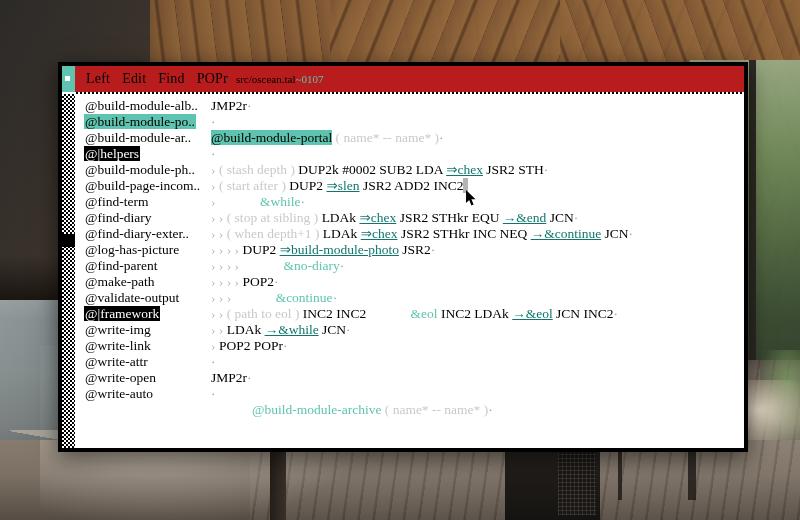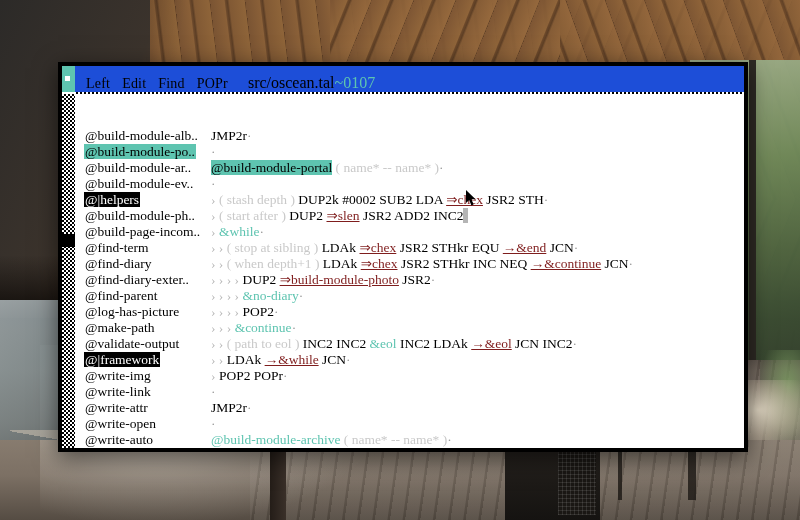--- a/index.html
+++ b/index.html
@@ -153,24 +153,24 @@
     position: relative;
     width: 100%;
     height: 100%;
     background: #ffffff;
     overflow: hidden;
   }
 
   
   .titlebar {
     display: flex;
-    align-items: flex-end;
+    align-items: center;
     height: 26px;
     padding-left: 0px;
-    background: #1d4ed8;
+    background: #b91c1c;
     position: relative;
   }
   .title-dot {
     width: 13px;
     height: 26px;
     background: #5ec4b0;
     position: relative;
     flex: 0 0 auto;
   }
   .title-dot::after {
@@ -186,23 +186,23 @@
     gap: 12px;
     margin-left: 11px;
     font-family: "Liberation Serif", serif;
     font-size: 14px;
     color: #000;
     letter-spacing: .2px;
   }
   .menu-item { cursor: default; }
   .doc-path {
     font-family: "Liberation Serif", serif;
-    font-size: 16px;
+    font-size: 11px;
     color: #000;
-    margin-left: 20px;
+    margin-left: 8px;
   }
   .doc-ver { color: #5ec4b0; }
 
   
   .sep {
     position: absolute;
     left: 14px;
     right: 0;
     top: 26px;
     height: 2px;
@@ -231,21 +231,20 @@
 
   
   .body {
     position: absolute;
     left: 13px;
     right: 0;
     top: 28px;
     bottom: 0;
     display: flex;
     background: #fff;
-    align-items: flex-end;
   }
   .names {
     width: 134px;
     flex: 0 0 auto;
     padding-top: 4px;
   }
   .code {
     flex: 1 1 auto;
     padding-top: 4px;
     overflow: hidden;
@@ -272,22 +271,22 @@
   .nrow.cursor > span {
     background: #000;
     color: #ffffff;
   }
 
   .crow { padding-left: 2px; }
 
   
   .t-plain   { color: #000000; }
   .t-comment { color: #c9c9c9; }
-  .t-label   { color: #5ec4b0; }
-  .t-ref     { color: #7f1d1d; text-decoration: underline; }
+  .t-label   { color: #5ec4b0; margin-left: 41px; }
+  .t-ref     { color: #0f766e; text-decoration: underline; }
   .t-dot     { color: #9a9a9a; }
   .t-ind     { color: #b9b9b9; }
   .t-hl      { background: #5ec4b0; color: #000; }
   .t-caret   { background: #b5b5b5; color: #b5b5b5; }
 
   
   .cursor-arrow {
     position: absolute;
     left: 466px;
     top: 190px;
@@ -342,29 +341,28 @@
 
       <div class="scrollbar">
         <div class="scroll-thumb" style="top: 140px;"></div>
       </div>
 
       <div class="body">
         <div class="names" id="names-col">
             <div class="nrow"><span>@build-module-alb..</span></div>
             <div class="nrow sel"><span>@build-module-po..</span></div>
             <div class="nrow"><span>@build-module-ar..</span></div>
-            <div class="nrow"><span>@build-module-ev..</span></div>
             <div class="nrow cursor"><span>@|helpers</span></div>
             <div class="nrow"><span>@build-module-ph..</span></div>
             <div class="nrow"><span>@build-page-incom..</span></div>
             <div class="nrow"><span>@find-term</span></div>
             <div class="nrow"><span>@find-diary</span></div>
             <div class="nrow"><span>@find-diary-exter..</span></div>
+            <div class="nrow"><span>@log-has-picture</span></div>
             <div class="nrow"><span>@find-parent</span></div>
-            <div class="nrow"><span>@log-has-picture</span></div>
             <div class="nrow"><span>@make-path</span></div>
             <div class="nrow"><span>@validate-output</span></div>
             <div class="nrow cursor"><span>@|framework</span></div>
             <div class="nrow"><span>@write-img</span></div>
             <div class="nrow"><span>@write-link</span></div>
             <div class="nrow"><span>@write-attr</span></div>
             <div class="nrow"><span>@write-open</span></div>
             <div class="nrow"><span>@write-auto</span></div>
           </div>
         <div class="code" id="code-col">

